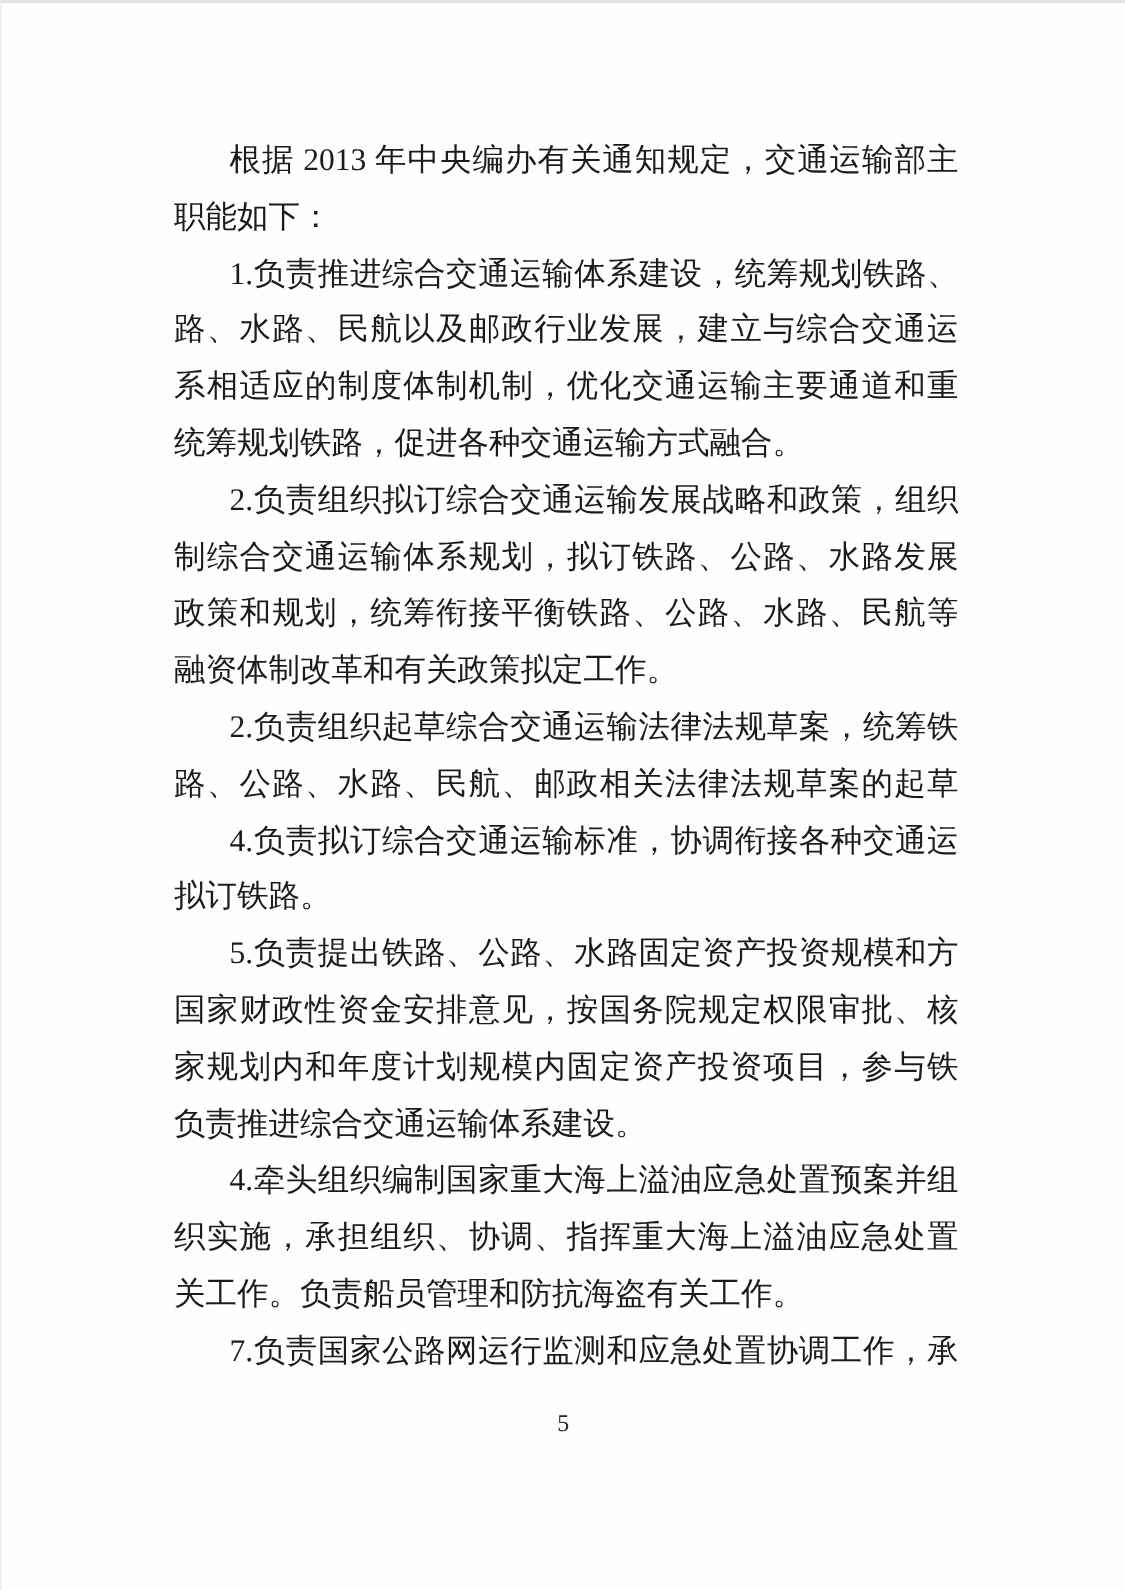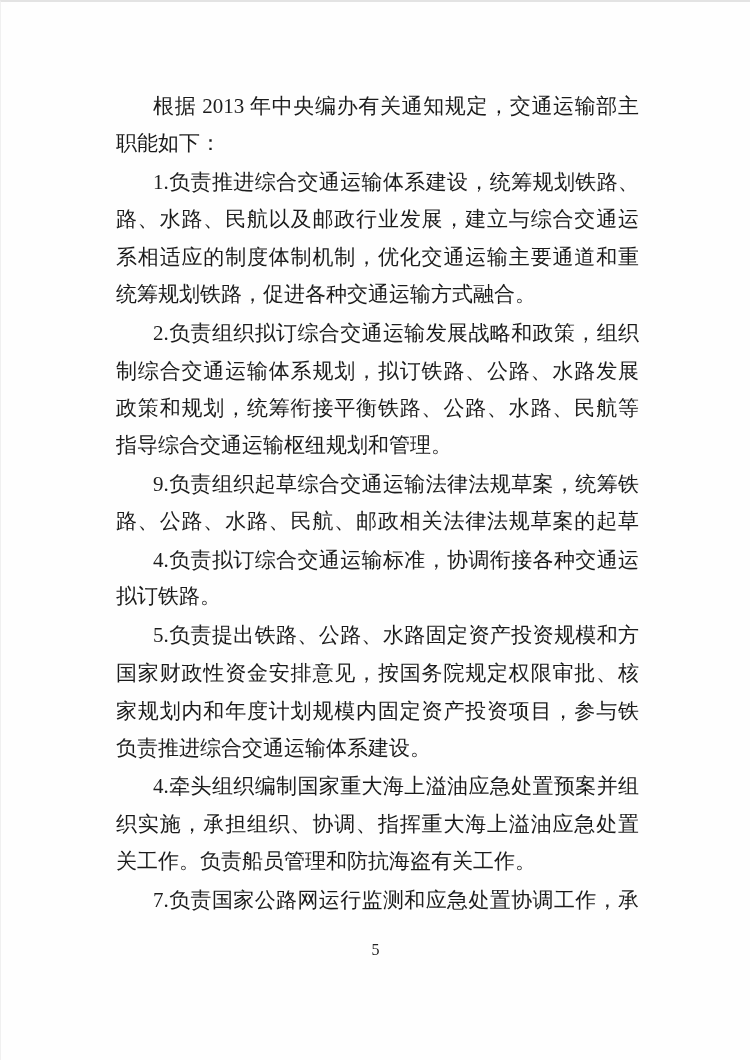--- a/index.html
+++ b/index.html
@@ -29,21 +29,20 @@
     height: 37.8px;
     line-height: 37.8px;
     font-size: 21px;
     white-space: normal;
     text-align: justify;
     text-align-last: justify;
     overflow: hidden;
   }
   .line.end {
     text-align-last: left;
-    font-family: Liberation Mono, monospace;
   }
   .line.indent {
     text-indent: 37px;
   }
   .pageno {
     position: absolute;
     top: 936px;
     left: 0;
     width: 100%;
     text-align: center;
@@ -59,22 +58,22 @@
   <div class="textblock">
       <div class="line indent">根据 2013 年中央编办有关通知规定，交通运输部主要</div>
       <div class="line end">职能如下：</div>
       <div class="line indent">1.负责推进综合交通运输体系建设，统筹规划铁路、公</div>
       <div class="line">路、水路、民航以及邮政行业发展，建立与综合交通运输体</div>
       <div class="line">系相适应的制度体制机制，优化交通运输主要通道和重要枢</div>
       <div class="line end">统筹规划铁路，促进各种交通运输方式融合。</div>
       <div class="line indent">2.负责组织拟订综合交通运输发展战略和政策，组织编</div>
       <div class="line">制综合交通运输体系规划，拟订铁路、公路、水路发展战略、</div>
       <div class="line">政策和规划，统筹衔接平衡铁路、公路、水路、民航等规划，</div>
-      <div class="line end">指导综合交通运输枢纽规划和管理。</div>
-      <div class="line indent">9.负责组织起草综合交通运输法律法规草案，统筹铁</div>
+      <div class="line end">融资体制改革和有关政策拟定工作。</div>
+      <div class="line indent">2.负责组织起草综合交通运输法律法规草案，统筹铁</div>
       <div class="line end">路、公路、水路、民航、邮政相关法律法规草案的起草工作。</div>
       <div class="line indent">4.负责拟订综合交通运输标准，协调衔接各种交通运输</div>
       <div class="line end">拟订铁路。</div>
       <div class="line indent">5.负责提出铁路、公路、水路固定资产投资规模和方向、</div>
       <div class="line">国家财政性资金安排意见，按国务院规定权限审批、核准国</div>
       <div class="line">家规划内和年度计划规模内固定资产投资项目，参与铁路投</div>
       <div class="line end">负责推进综合交通运输体系建设。</div>
       <div class="line indent">4.牵头组织编制国家重大海上溢油应急处置预案并组</div>
       <div class="line">织实施，承担组织、协调、指挥重大海上溢油应急处置等有</div>
       <div class="line end">关工作。负责船员管理和防抗海盗有关工作。</div>

